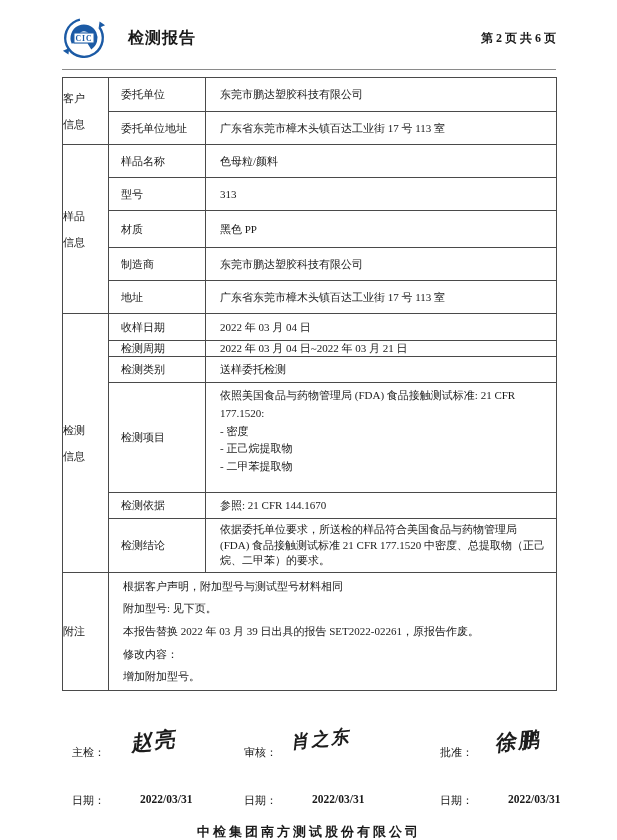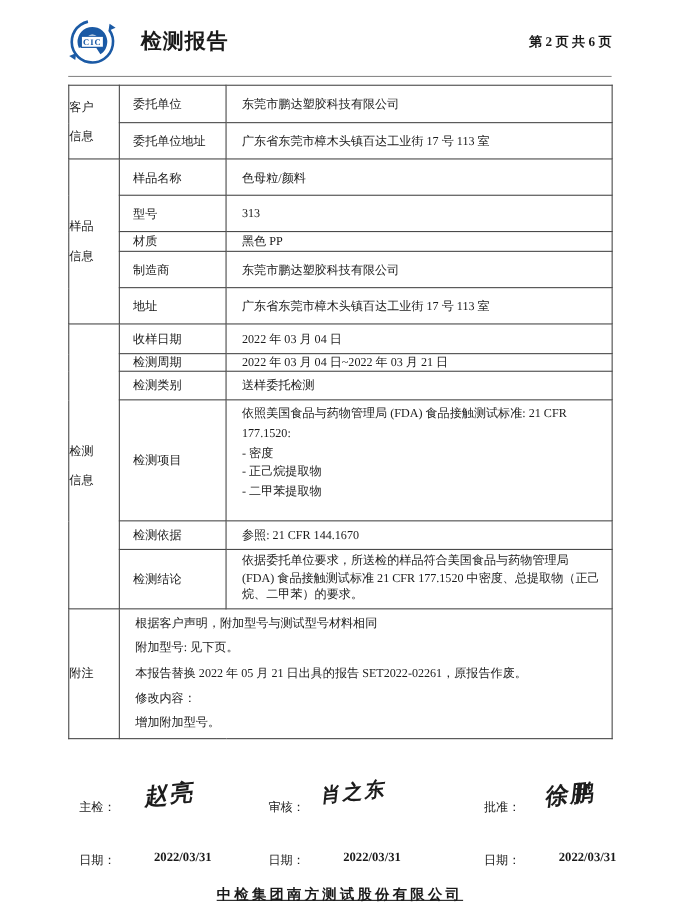--- a/index.html
+++ b/index.html
@@ -7,21 +7,21 @@
   body {
     width:617px; height:840px; position:relative; overflow:hidden;
     font-family:"Liberation Serif","DejaVu Serif",serif;
     color:#1a1a1a;
   }
   .page { position:absolute; left:62px; top:15px; width:494px; }
 
   
   .header { display:flex; align-items:center; height:46px; }
   .logo { width:44px; height:44px; flex:0 0 auto; }
-  .h-title { font-size:19px; font-weight:bold; margin-left:22px; letter-spacing:1px; }
+  .h-title { font-size:16px; font-weight:bold; margin-left:22px; letter-spacing:1px; }
   .h-no { font-size:12px; font-weight:bold; margin-left:50px; }
   .h-page { font-size:12px; font-weight:bold; margin-left:auto; }
   .h-rule { border-top:1px solid #8a8a8a; margin-top:8px; }
 
   
   table.report { border-collapse:collapse; width:494px; margin-top:7px; table-layout:fixed; }
   table.report td { border:1px solid #4a4a4a; font-size:11px; vertical-align:middle; }
   td.sec { text-align:left; white-space:pre-line; line-height:2.4; font-size:11px; }
   td.lbl { padding-left:12px; }
   td.val { padding-left:14px; padding-right:8px; }
@@ -34,21 +34,21 @@
   .sign-area { margin-top:26px; display:grid; grid-template-columns:172px 166px 1fr;text-align:right; }
   .sign-col { position:relative; height:100px; }
   .role { position:absolute; top:28px; left:10px; font-size:11px; }
   .sig { position:absolute; top:10px; left:70px; font-size:21px; font-weight:600;
          transform:rotate(-6deg) skewX(-12deg); letter-spacing:2px; color:#1c1c1c; }
   .date-label { position:absolute; top:76px; left:10px; font-size:11px; }
   .date-val { position:absolute; top:76px; left:78px; font-size:11.5px;font-weight:bold; }
 
   
   .footer { text-align:center; margin-top:6px; }
-  .f-company { font-size:13px; font-weight:bold; letter-spacing:3px;text-decoration:underline; }
+  .f-company { font-size:13px; font-weight:bold; letter-spacing:3px; }
 </style>
 </head>
 <body>
 
 <div class="page">
 
   <div class="header">
     <svg class="logo" viewBox="0 0 48 48">
       <g fill="none" stroke="#1b5aa5">
         <circle cx="24" cy="24" r="20.5" stroke-width="2.6" stroke-dasharray="104 25" transform="rotate(-35 24 24)"></circle>
@@ -86,21 +86,21 @@
     <tr style="height:33px">
       <td class="sec" rowspan="5">样品
 信息</td>
       <td class="lbl">样品名称</td>
       <td class="val">色母粒/颜料</td>
     </tr>
     <tr style="height:33px">
       <td class="lbl">型号</td>
       <td class="val">313</td>
     </tr>
-    <tr style="height:18px">
+    <tr style="height:37px">
       <td class="lbl">材质</td>
       <td class="val">黑色 PP</td>
     </tr>
     <tr style="height:33px">
       <td class="lbl">制造商</td>
       <td class="val">东莞市鹏达塑胶科技有限公司</td>
     </tr>
     <tr style="height:33px">
       <td class="lbl">地址</td>
       <td class="val">广东省东莞市樟木头镇百达工业街 17 号 113 室</td>
@@ -134,21 +134,21 @@
     </tr>
     <tr style="height:47px">
       <td class="lbl">检测结论</td>
       <td class="val lh-concl">依据委托单位要求，所送检的样品符合美国食品与药物管理局 (FDA) 食品接触测试标准 21 CFR 177.1520 中密度、总提取物（正己烷、二甲苯）的要求。</td>
     </tr>
 
     <tr style="height:113px">
       <td class="sec">附注</td>
       <td class="val pre lh-notes" colspan="2">根据客户声明，附加型号与测试型号材料相同
 附加型号: 见下页。
-本报告替换 2022 年 05 月 21 日出具的报告 SET2022-02261，原报告作废。
+本报告替换 2022 年 03 月 39 日出具的报告 SET2022-02261，原报告作废。
 修改内容：
 增加附加型号。</td>
     </tr>
   </tbody>
     </table>
 
   <div class="sign-area">
     <div class="sign-col">
       <span class="role">主检：</span>
       <span class="sig">赵亮</span>

